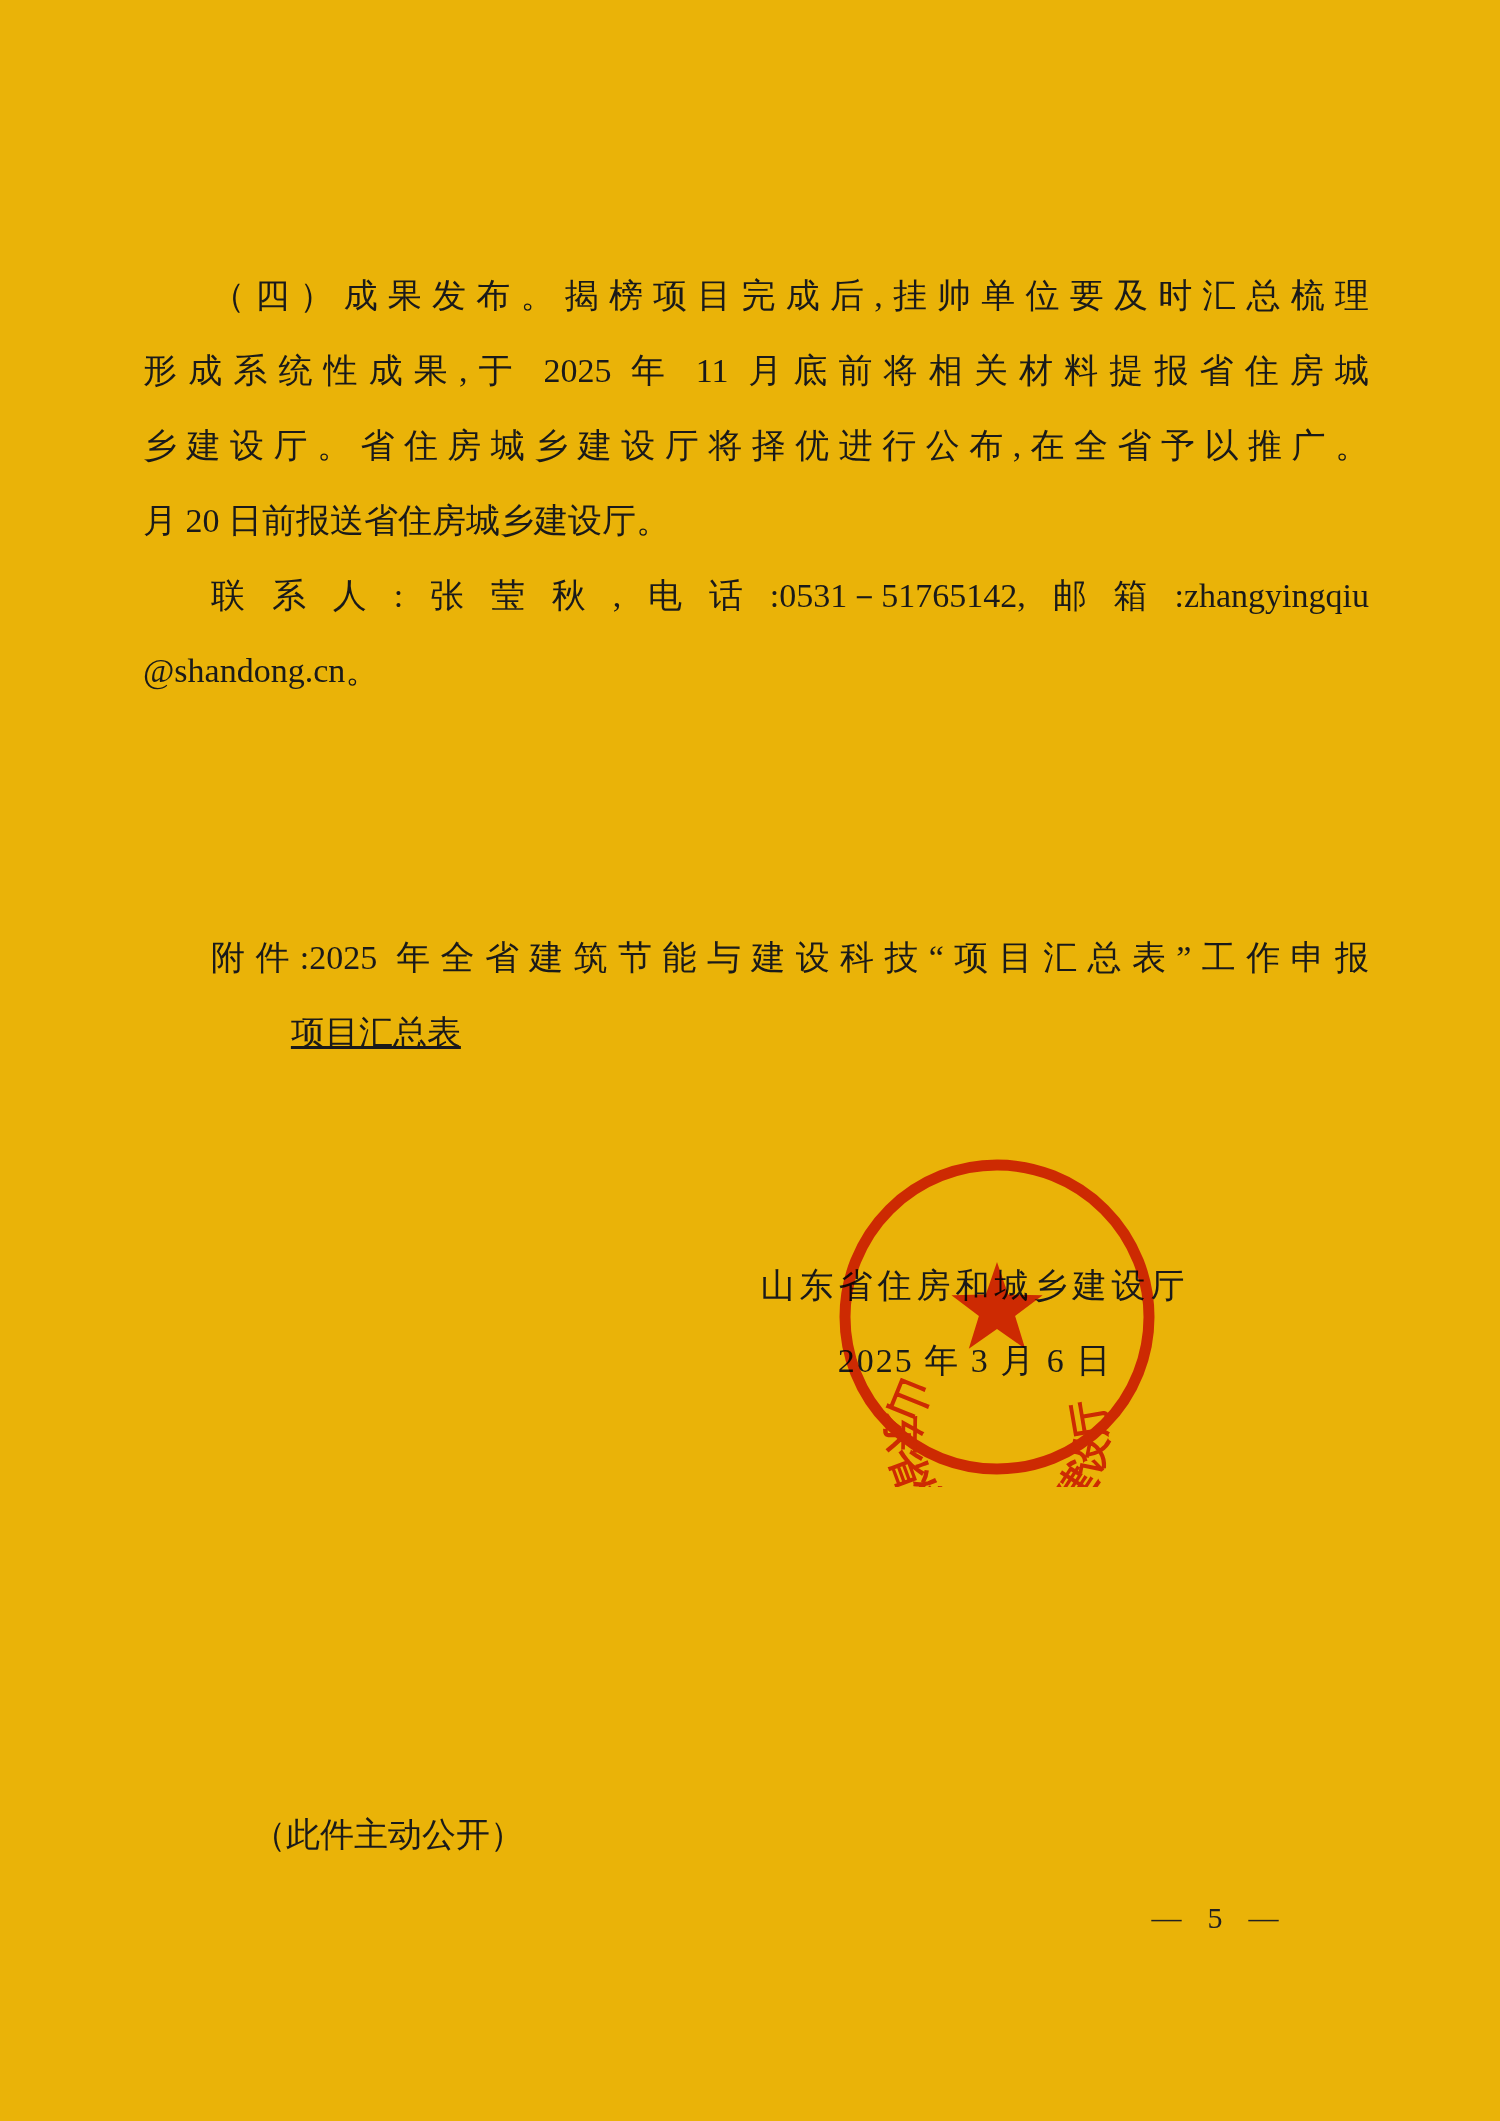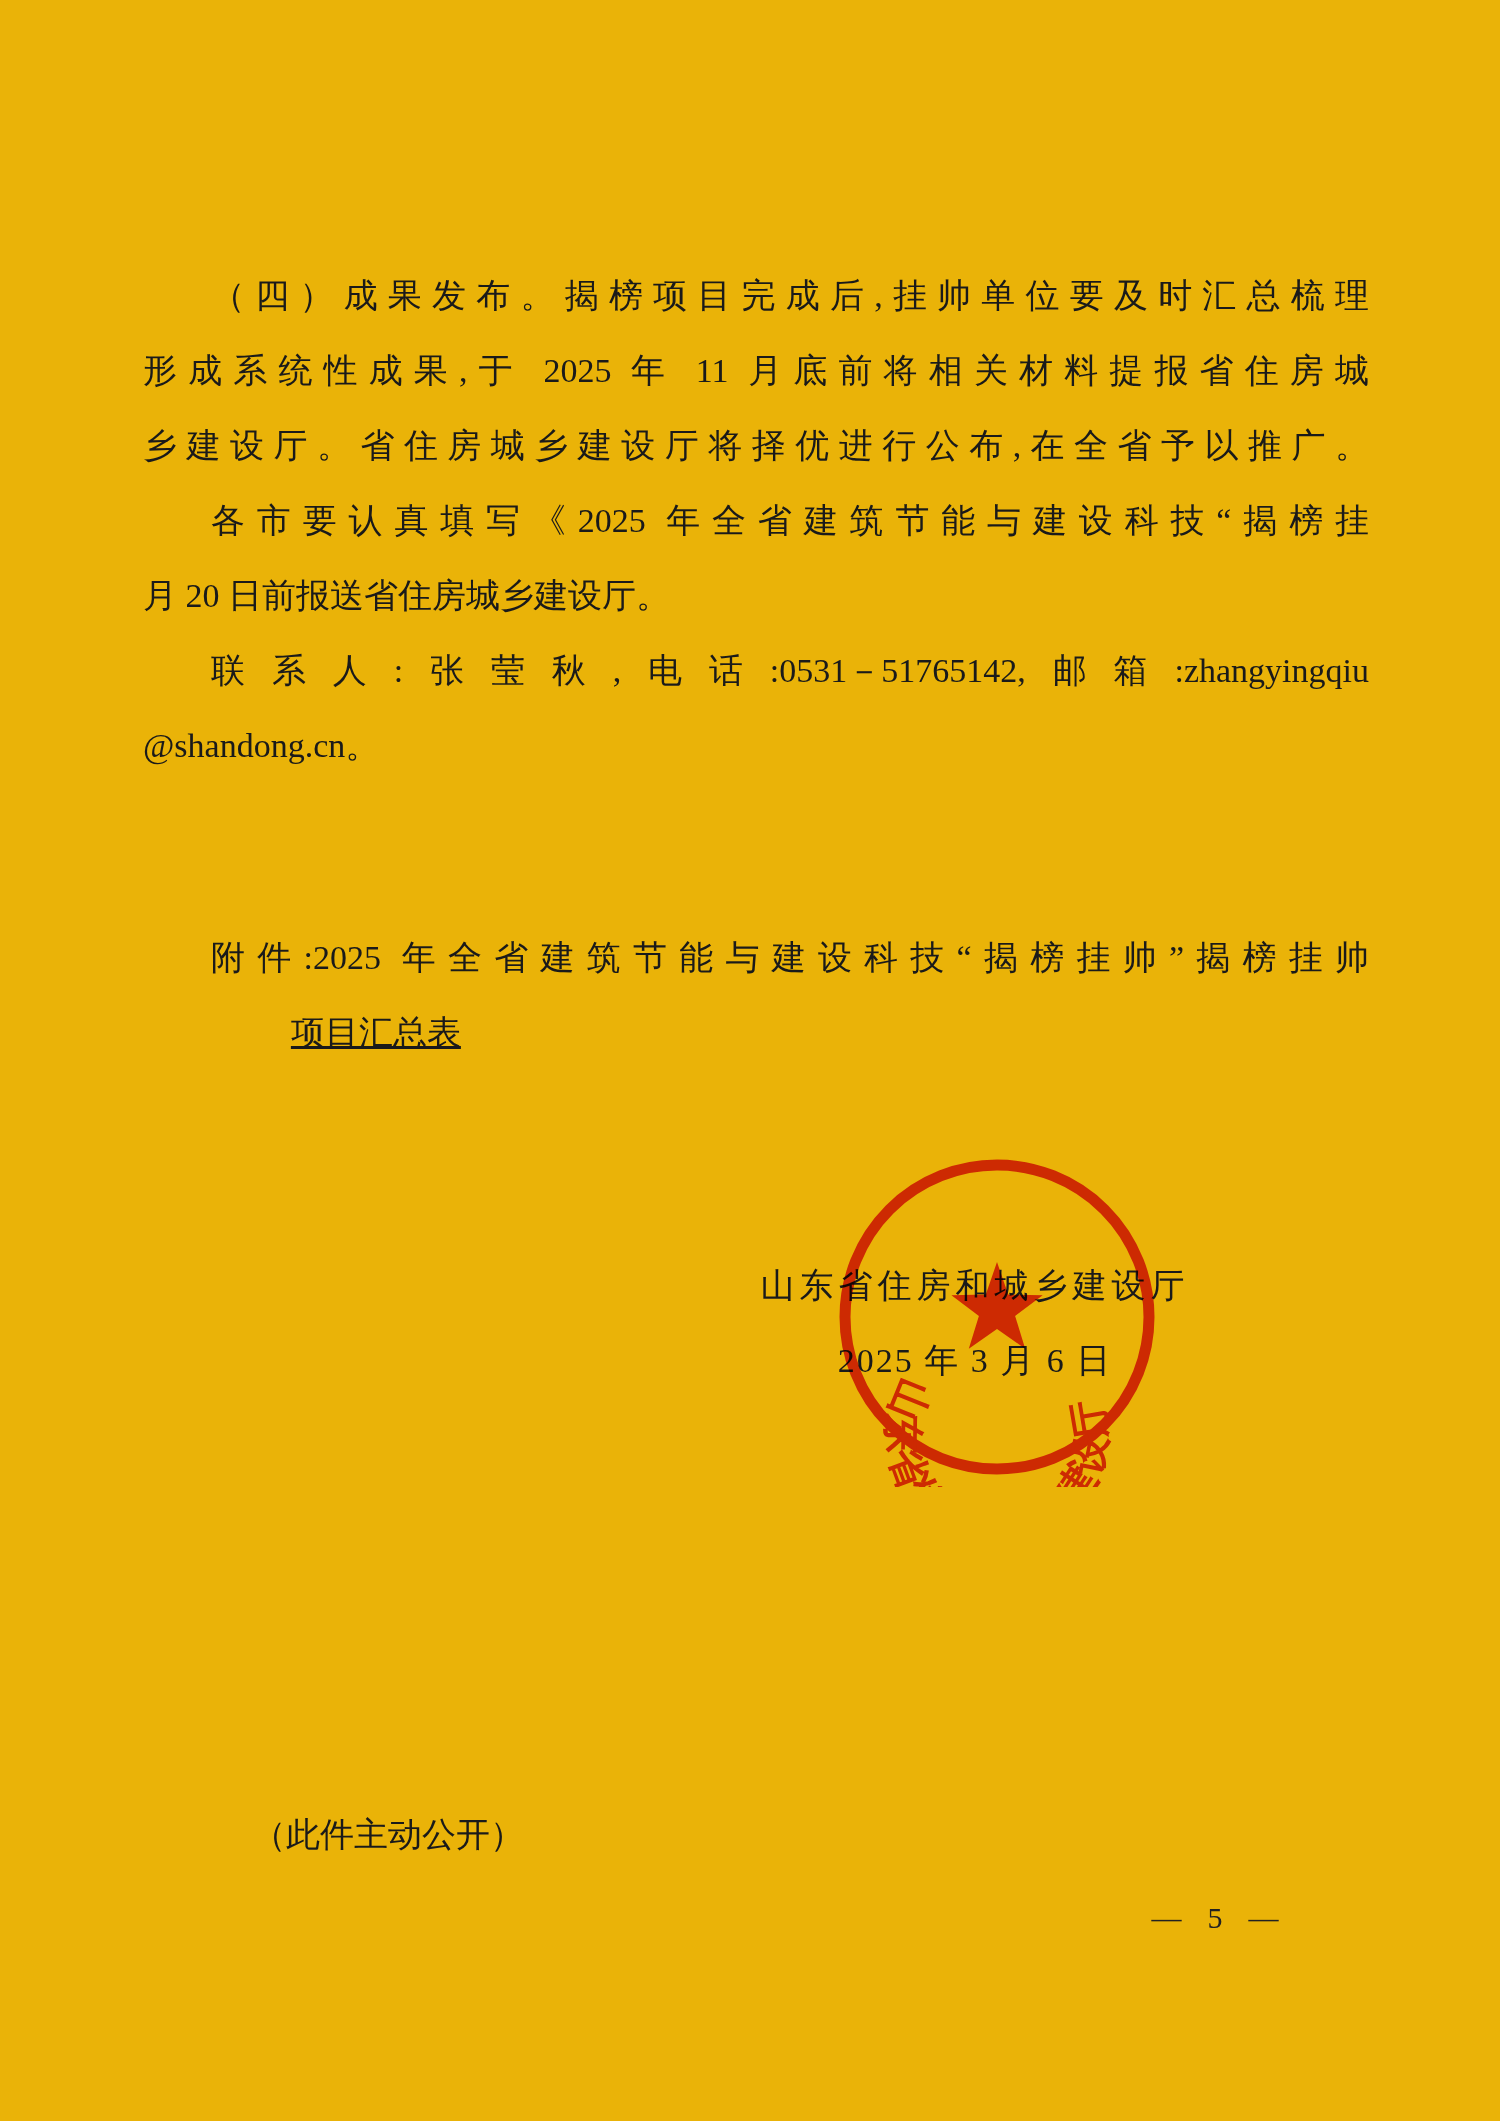--- a/index.html
+++ b/index.html
@@ -50,28 +50,27 @@
 </style>
 </head>
 <body>
 
 <div class="page">
 
   <div class="bodytext">
     <div class="line jf ind">（四）成果发布。揭榜项目完成后,挂帅单位要及时汇总梳理</div>
     <div class="line jf">形成系统性成果,于 2025 年 11 月底前将相关材料提报省住房城</div>
     <div class="line jf">乡建设厅。省住房城乡建设厅将择优进行公布,在全省予以推广。</div>
-    <div class="line jf ind">各市要认真填写《2025 年全省建筑节能与建设科技“揭榜挂</div>
     <div class="line lf">月 20 日前报送省住房城乡建设厅。</div>
     <div class="line jf ind">联系人:张莹秋,电话:0531－51765142,邮箱:zhangyingqiu</div>
     <div class="line lf">@shandong.cn。</div>
   </div>
 
   <div class="attach">
-    <div class="line jf ind">附件:2025 年全省建筑节能与建设科技“揭榜挂帅”揭榜挂帅</div>
+    <div class="line jf ind">附件:2025 年全省建筑节能与建设科技“项目汇总表”工作申报</div>
     <div class="line lf line2">项目汇总表</div>
   </div>
 
   <div class="signature">
     <div class="org">山东省住房和城乡建设厅</div>
     <div class="date">2025 年 3 月 6 日</div>
   </div>
 
   <svg class="seal" viewBox="0 0 340 340" xmlns="http://www.w3.org/2000/svg">
     <circle cx="170" cy="170" r="152" fill="none" stroke="#de2a18" stroke-width="11"></circle>

